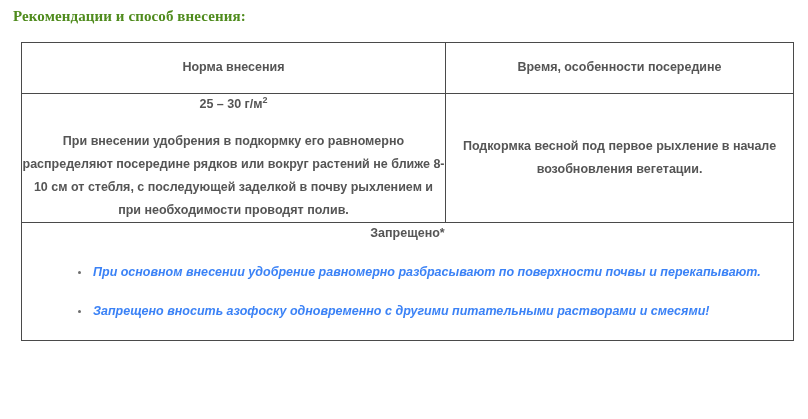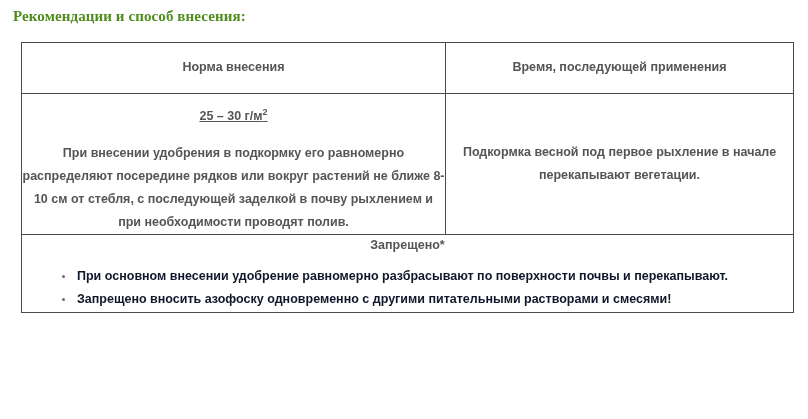--- a/index.html
+++ b/index.html
@@ -62,23 +62,22 @@
   }
   .body-left {
     padding: 14px 8px 16px 8px;
     vertical-align: top;
   }
   .body-right {
     padding: 14px 28px 16px 28px;
     vertical-align: top;
   }
   .dose {
-    margin: 12px 0 14px 0;
+    margin: 0 0 14px 0;
     font-size: 12.5px;
-    text-decoration: underline;
   }
   .dose sup {
     font-size: 9px;
     vertical-align: super;
     line-height: 0;
   }
   .para {
     margin: 0;
     font-size: 12.5px;
     line-height: 1.85;
@@ -97,24 +96,25 @@
   ul.note-list {
     margin: 0;
     padding: 0 14px 0 40px;
     list-style: none;
     text-align: left;
   }
   ul.note-list li {
     position: relative;
     font-size: 12.5px;
     font-weight: bold;
-    color: #0f172a;
+    color: #3b82f6;
     line-height: 1.85;
     padding-left: 15px;
-    margin: 0;
+    margin: 16px;
+    font-style: italic;
   }
   ul.note-list li::before {
     content: "";
     position: absolute;
     left: 0;
     top: 10px;
     width: 3px;
     height: 3px;
     background: #6d6d6d;
     border-radius: 50%;
@@ -129,29 +129,29 @@
 
   <div class="tbl-wrap">
     <table class="info">
       <colgroup>
         <col class="col-left">
         <col class="col-right">
       </colgroup>
       <tbody>
         <tr>
           <td class="hdr-cell">Норма внесения</td>
-          <td class="hdr-cell">Время, последующей применения</td>
+          <td class="hdr-cell">Время, особенности посередине</td>
         </tr>
         <tr>
           <td class="body-left">
             <p class="dose"><span>25 – 30 г/м</span><sup>2</sup></p>
             <p class="para">При внесении удобрения в подкормку его равномерно распределяют посередине рядков или вокруг растений не ближе 8-10 см от стебля, с последующей заделкой в почву рыхлением и при необходимости проводят полив.</p>
           </td>
           <td class="body-right">
-            <p class="para">Подкормка весной под первое рыхление в начале перекапывают вегетации.</p>
+            <p class="para">Подкормка весной под первое рыхление в начале возобновления вегетации.</p>
           </td>
         </tr>
         <tr>
           <td class="note-cell" colspan="2">
             <p class="note-title">Запрещено*</p>
             <ul class="note-list">
               <li>При основном внесении удобрение равномерно разбрасывают по поверхности почвы и перекапывают.</li>
               <li>Запрещено вносить азофоску одновременно с другими питательными растворами и смесями!</li>
             </ul>
           </td>

